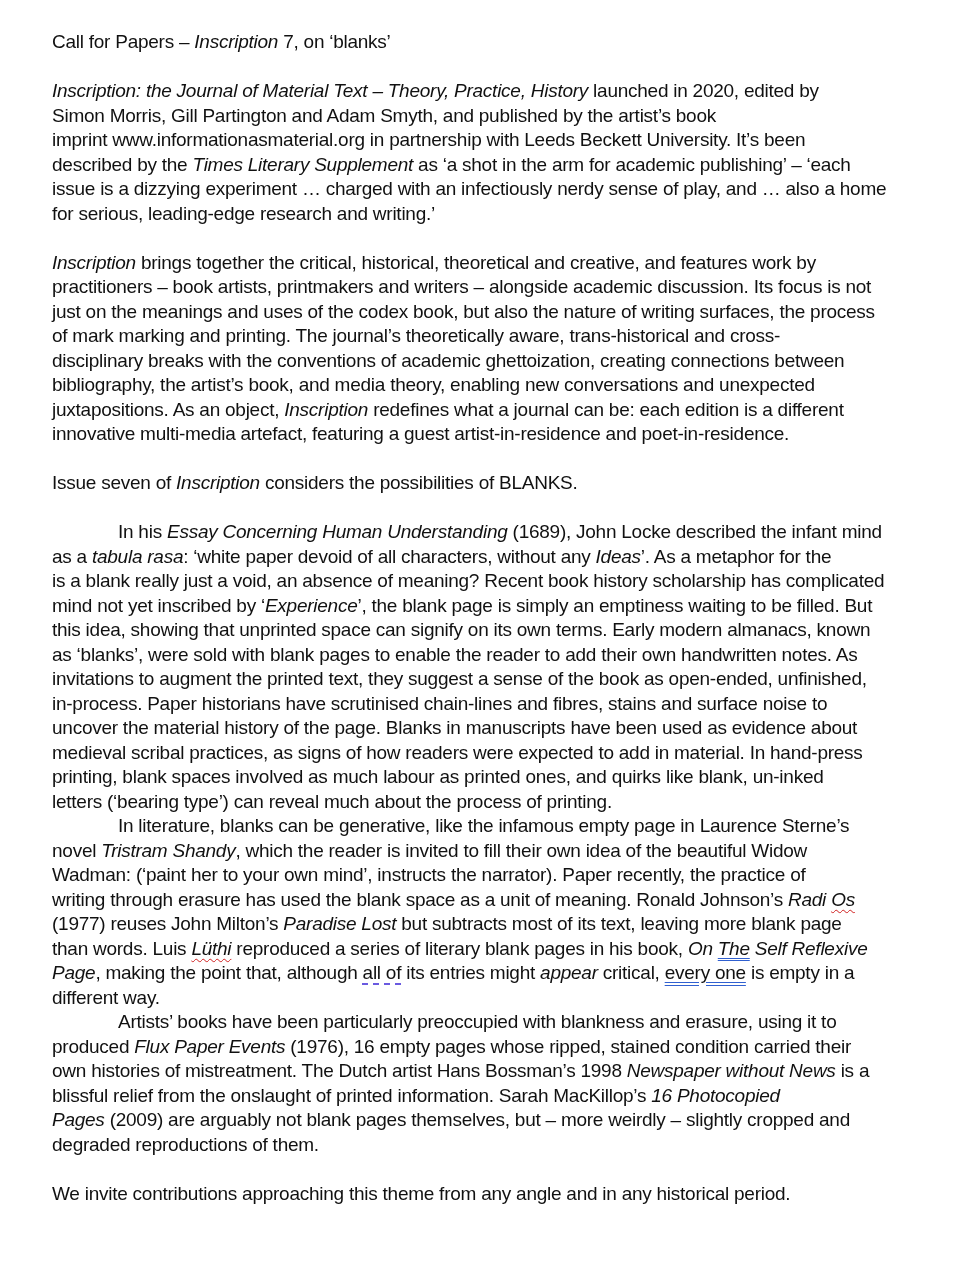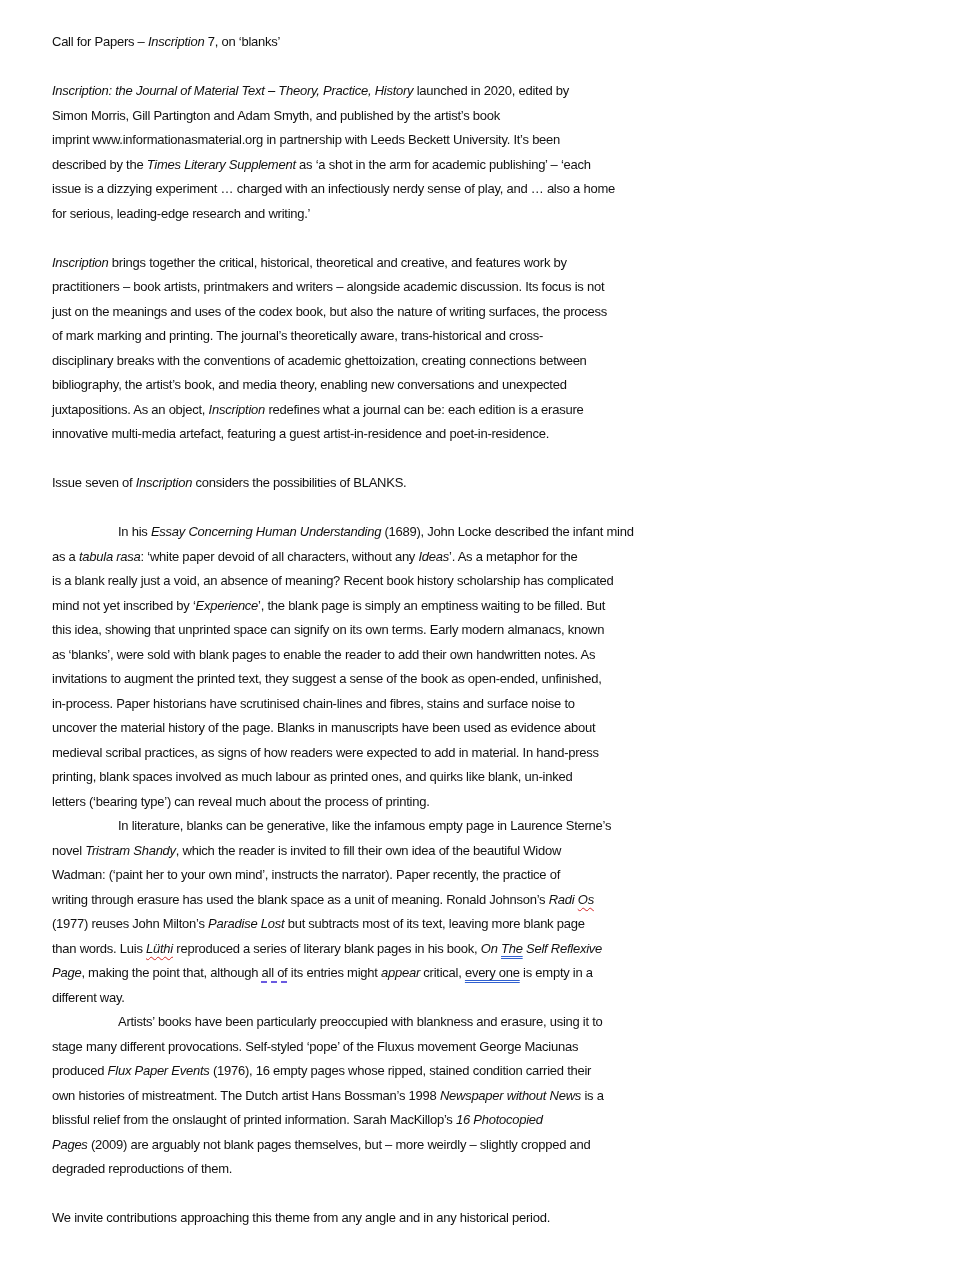--- a/index.html
+++ b/index.html
@@ -1,20 +1,20 @@
 <!DOCTYPE html>
 <html><head>
 <meta charset="utf-8">
 <style>
   html, body { margin: 0; padding: 0; background: #ffffff; }
   body { width: 956px; height: 1268px; overflow: hidden; position: relative; }
   .page {
     position: absolute; left: 52px; top: 30px; width: 880px;
     font-family: "Liberation Sans", sans-serif;
-    font-size: 13px; color: #111111; letter-spacing: -0.25px;
+    font-size: 19px; color: #111111; letter-spacing: -0.25px;
   }
   .line { height: 24.5px; line-height: 24.5px; white-space: nowrap; }
   .blank { height: 24.5px; }
   .indent { padding-left: 66px; }
   .it { font-style: italic; }
   .spell { text-decoration: underline wavy #d02020; text-decoration-thickness: 1px; text-underline-offset: 3px; font-style: italic; }
   .gram { text-decoration: underline double #3060d0; text-underline-offset: 3px; }
   .gram-dash { text-decoration: underline dashed #6a5ae0; text-decoration-thickness: 2px; text-underline-offset: 4px; }
 </style>
 </head>
@@ -33,21 +33,21 @@
         <div class="line"><span>for serious, leading-edge research and writing.’</span></div>
       </div>
       <div class="blank"></div>
       <div>
         <div class="line"><span class="it">Inscription</span><span> brings together the critical, historical, theoretical and creative, and features work by</span></div>
         <div class="line"><span>practitioners – book artists, printmakers and writers – alongside academic discussion. Its focus is not</span></div>
         <div class="line"><span>just on the meanings and uses of the codex book, but also the nature of writing surfaces, the process</span></div>
         <div class="line"><span>of mark marking and printing. The journal’s theoretically aware, trans-historical and cross-</span></div>
         <div class="line"><span>disciplinary breaks with the conventions of academic ghettoization, creating connections between</span></div>
         <div class="line"><span>bibliography, the artist’s book, and media theory, enabling new conversations and unexpected</span></div>
-        <div class="line"><span>juxtapositions. As an object, </span><span class="it">Inscription</span><span> redefines what a journal can be: each edition is a erasure</span></div>
+        <div class="line"><span>juxtapositions. As an object, </span><span class="it">Inscription</span><span> redefines what a journal can be: each edition is a different</span></div>
         <div class="line"><span>innovative multi-media artefact, featuring a guest artist-in-residence and poet-in-residence.</span></div>
       </div>
       <div class="blank"></div>
       <div>
         <div class="line"><span>Issue seven of </span><span class="it">Inscription</span><span> considers the possibilities of BLANKS.</span></div>
       </div>
       <div class="blank"></div>
       <div>
         <div class="line indent"><span>In his </span><span class="it">Essay Concerning Human Understanding</span><span> (1689), John Locke described the infant mind</span></div>
         <div class="line"><span>as a </span><span class="it">tabula rasa</span><span>: ‘white paper devoid of all characters, without any </span><span class="it">Ideas</span><span>’. As a metaphor for the</span></div>
@@ -67,21 +67,20 @@
         <div class="line"><span>novel </span><span class="it">Tristram Shandy</span><span>, which the reader is invited to fill their own idea of the beautiful Widow</span></div>
         <div class="line"><span>Wadman: (‘paint her to your own mind’, instructs the narrator). Paper recently, the practice of</span></div>
         <div class="line"><span>writing through erasure has used the blank space as a unit of meaning. Ronald Johnson’s </span><span class="it">Radi </span><span class="it spell">Os</span></div>
         <div class="line"><span>(1977) reuses John Milton’s </span><span class="it">Paradise Lost</span><span> but subtracts most of its text, leaving more blank page</span></div>
         <div class="line"><span>than words. Luis </span><span class="spell">Lüthi</span><span> reproduced a series of literary blank pages in his book, </span><span class="it">On </span><span class="it gram">The</span><span class="it"> Self Reflexive</span></div>
         <div class="line"><span class="it">Page</span><span>, making the point that, although </span><span class="gram-dash">all of</span><span> its entries might </span><span class="it">appear</span><span> critical, </span><span class="gram">every one</span><span> is empty in a</span></div>
         <div class="line"><span>different way.</span></div>
       </div>
       <div>
         <div class="line indent"><span>Artists’ books have been particularly preoccupied with blankness and erasure, using it to</span></div>
-        <div class="line"><span>stage many different provocations. Self-styled ‘pope’ of the Fluxus movement George Maciunas</span></div>
         <div class="line"><span>produced </span><span class="it">Flux Paper Events</span><span> (1976), 16 empty pages whose ripped, stained condition carried their</span></div>
         <div class="line"><span>own histories of mistreatment. The Dutch artist Hans Bossman’s 1998 </span><span class="it">Newspaper without News</span><span> is a</span></div>
         <div class="line"><span>blissful relief from the onslaught of printed information. Sarah MacKillop’s </span><span class="it">16 Photocopied</span></div>
         <div class="line"><span class="it">Pages</span><span> (2009) are arguably not blank pages themselves, but – more weirdly – slightly cropped and</span></div>
         <div class="line"><span>degraded reproductions of them.</span></div>
       </div>
       <div class="blank"></div>
       <div>
         <div class="line"><span>We invite contributions approaching this theme from any angle and in any historical period.</span></div>
       </div>

